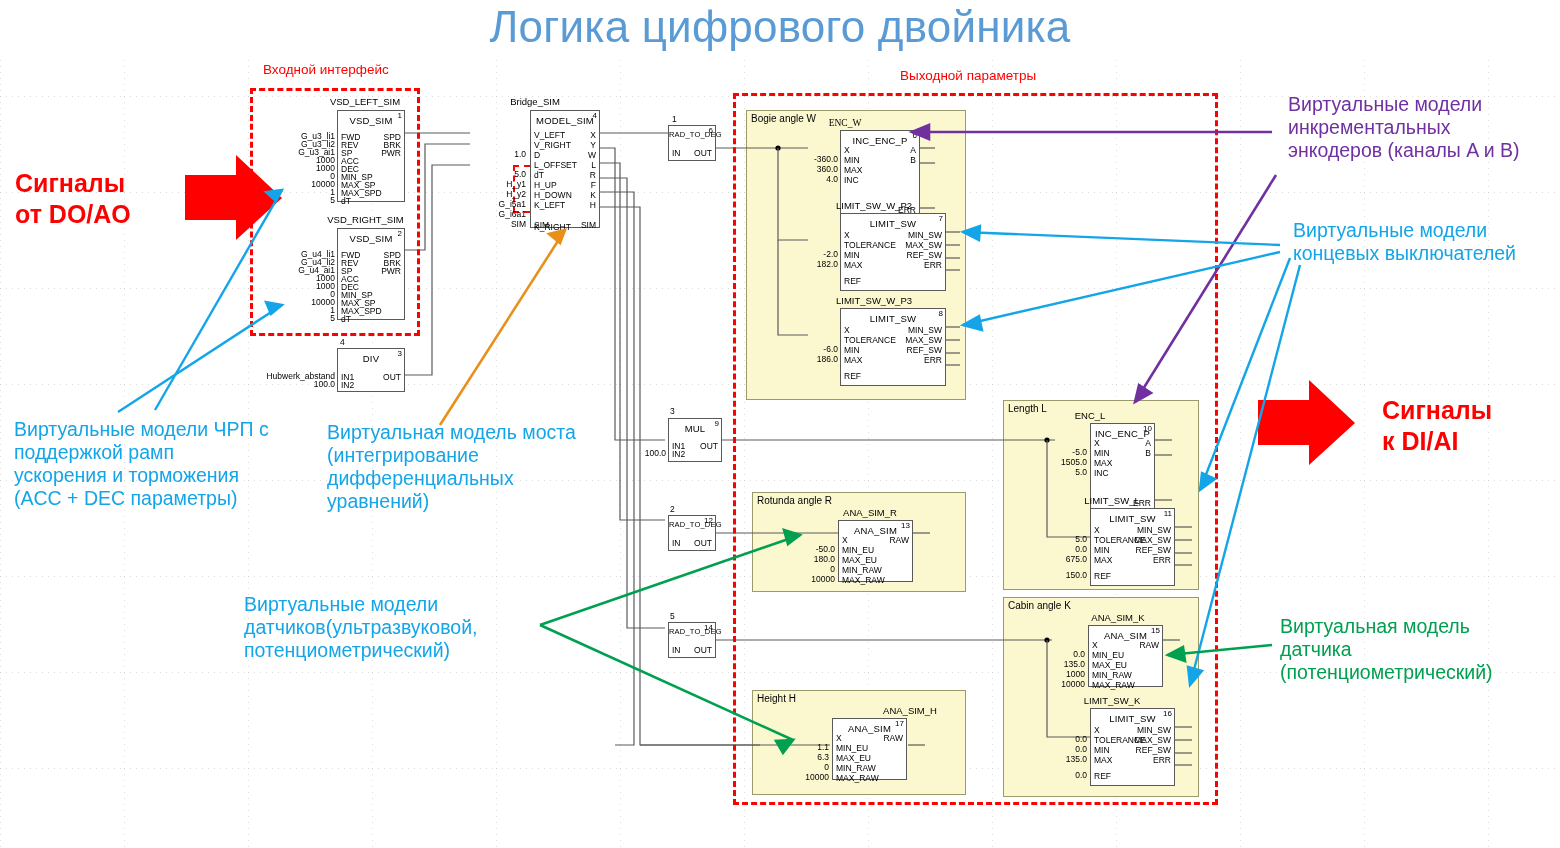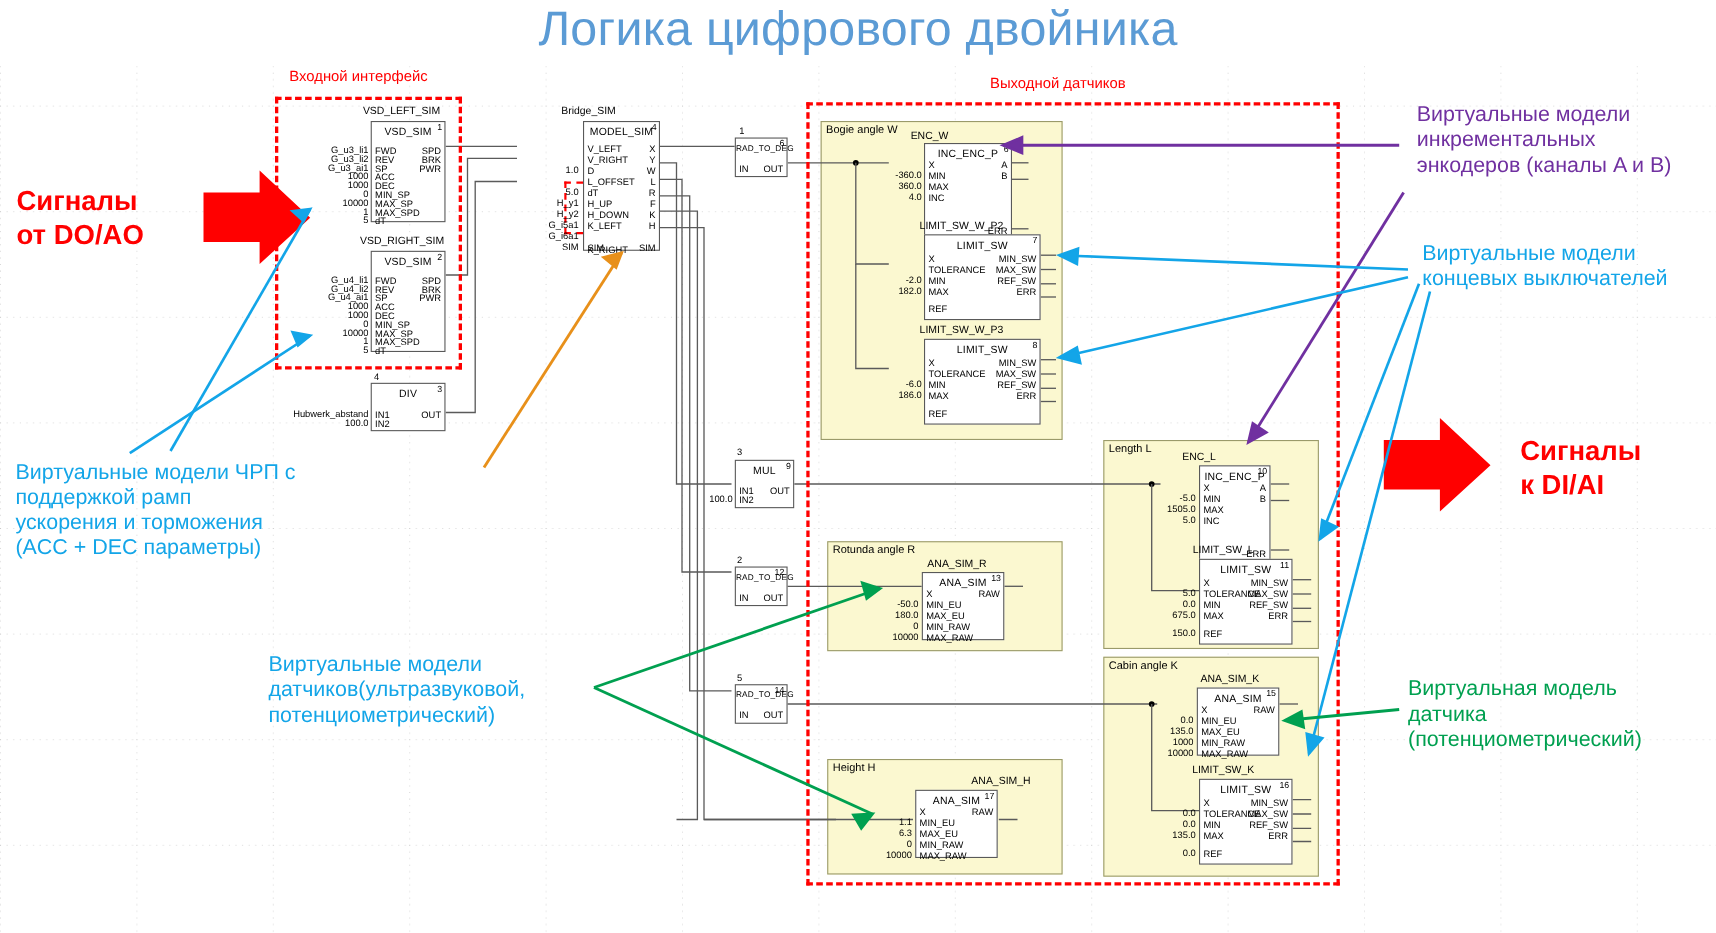--- a/index.html
+++ b/index.html
@@ -144,21 +144,21 @@
         <path d="M1175 753 H1192"></path>
         <path d="M1175 765 H1192"></path>
       <path d="M908 745 H925"></path>
     </g>
   </svg>
 
   <div style="position:absolute;left:250px;top:88px;width:170px;height:248px;border:3.5px dashed #ff0000;box-sizing:border-box;"></div>
   <div class="reglabel" style="left:263px;top:62px;">Входной интерфейс</div>
 
   <div style="position:absolute;left:733px;top:93px;width:485px;height:712px;border:3.5px dashed #ff0000;box-sizing:border-box;"></div>
-  <div class="reglabel" style="left:900px;top:68px;">Выходной датчиков</div>
+  <div class="reglabel" style="left:900px;top:68px;">Выходной параметры</div>
 
   <div style="position:absolute;left:513px;top:165px;width:50px;height:48px;border:2.5px dashed #ff0000;box-sizing:border-box;"></div>
 
   <div class="bname" style="left:315px;top:96px;width:100px;">VSD_LEFT_SIM</div>
   <div class="blk" style="left:337px;top:110px;width:68px;height:92px;">
     <span class="btitle">VSD_SIM</span>
     <span class="bnum">1</span>
     <span class="pin l" style="top:21px;">FWD</span>
     <span class="pin l" style="top:29px;">REV</span>
     <span class="pin l" style="top:37px;">SP</span>
@@ -279,21 +279,21 @@
   </div>
 
   <div class="cnum" style="left:670px;top:611px;">5</div>
   <div class="blk" style="left:668px;top:622px;width:48px;height:36px;">
     <span class="btitle" style="font-size:7.5px;">RAD_TO_DEG</span>
     <span class="bnum">14</span>
     <span class="pin l" style="top:22px;">IN</span>
     <span class="pin r" style="top:22px;">OUT</span>
   </div>
 
-  <div class="bname" style="left:815px;top:118px;width:60px;">ENC_W</div>
+  <div class="bname" style="left:815px;top:118px;width:60px;font-family:Liberation Serif, serif;">ENC_W</div>
   <div class="blk" style="left:840px;top:130px;width:80px;height:90px;">
     <span class="btitle">INC_ENC_P</span>
     <span class="bnum">6</span>
     <span class="pin l" style="top:14px;">X</span>
     <span class="pin l" style="top:24px;">MIN</span>
     <span class="pin l" style="top:34px;">MAX</span>
     <span class="pin l" style="top:44px;">INC</span>
     <span class="pin r" style="top:14px;">A</span>
     <span class="pin r" style="top:24px;">B</span>
     <span class="pin r" style="top:74px;">ERR</span>
@@ -492,20 +492,24 @@
 от DO/AO</div>
 
   <div class="anno red" style="left:1382px;top:395px;width:170px;font-size:25px;line-height:1.22;">Сигналы
 к DI/AI</div>
 
   <div class="anno cyan" style="left:14px;top:418px;width:310px;font-size:19.5px;">Виртуальные модели ЧРП с
 поддержкой рамп
 ускорения и торможения
 (ACC + DEC параметры)</div>
 
+  <div class="anno cyan" style="left:327px;top:421px;width:275px;font-size:19.5px;">Виртуальная модель моста
+(интегрирование
+дифференциальных
+уравнений)</div>
 
   <div class="anno cyan" style="left:244px;top:593px;width:300px;font-size:19.5px;">Виртуальные модели
 датчиков(ультразвуковой,
 потенциометрический)</div>
 
   <div class="anno purple" style="left:1288px;top:93px;width:268px;font-size:19.5px;">Виртуальные модели
 инкрементальных
 энкодеров (каналы A и B)</div>
 
   <div class="anno cyan" style="left:1293px;top:219px;width:268px;font-size:19.5px;">Виртуальные модели

